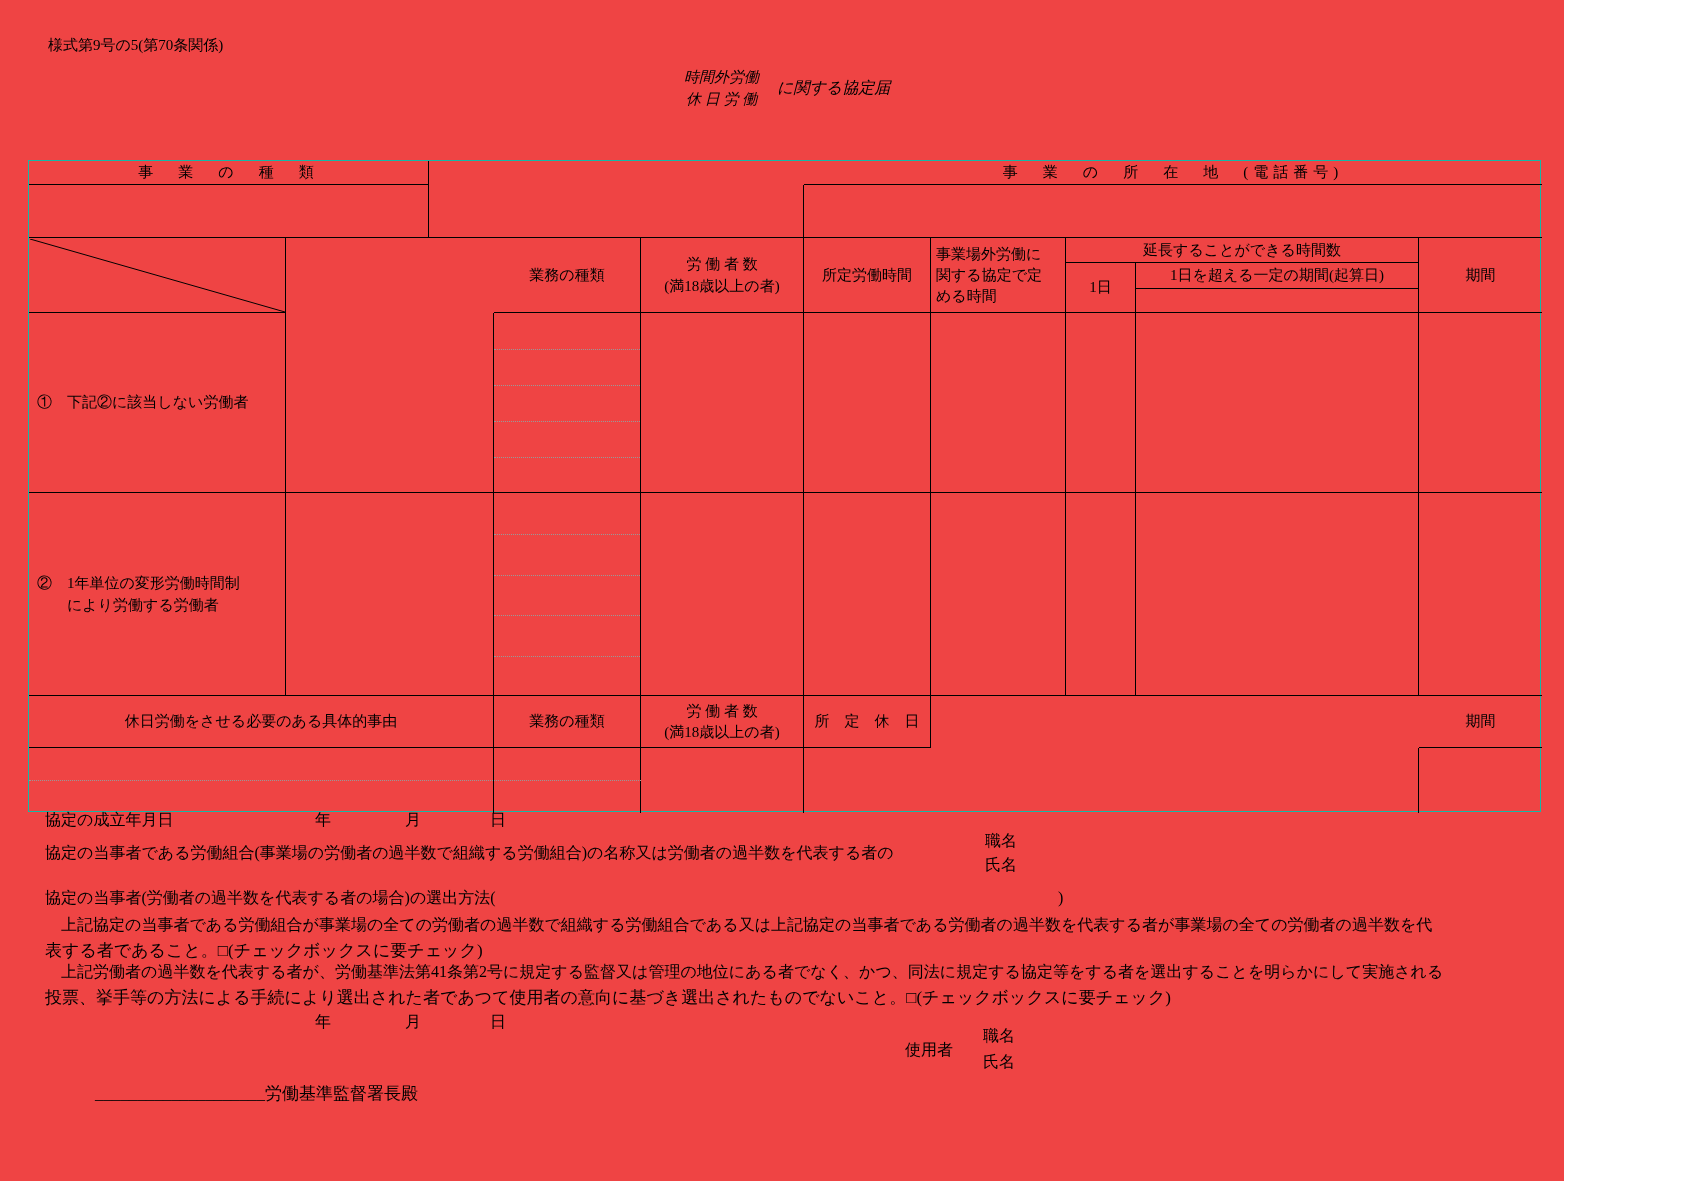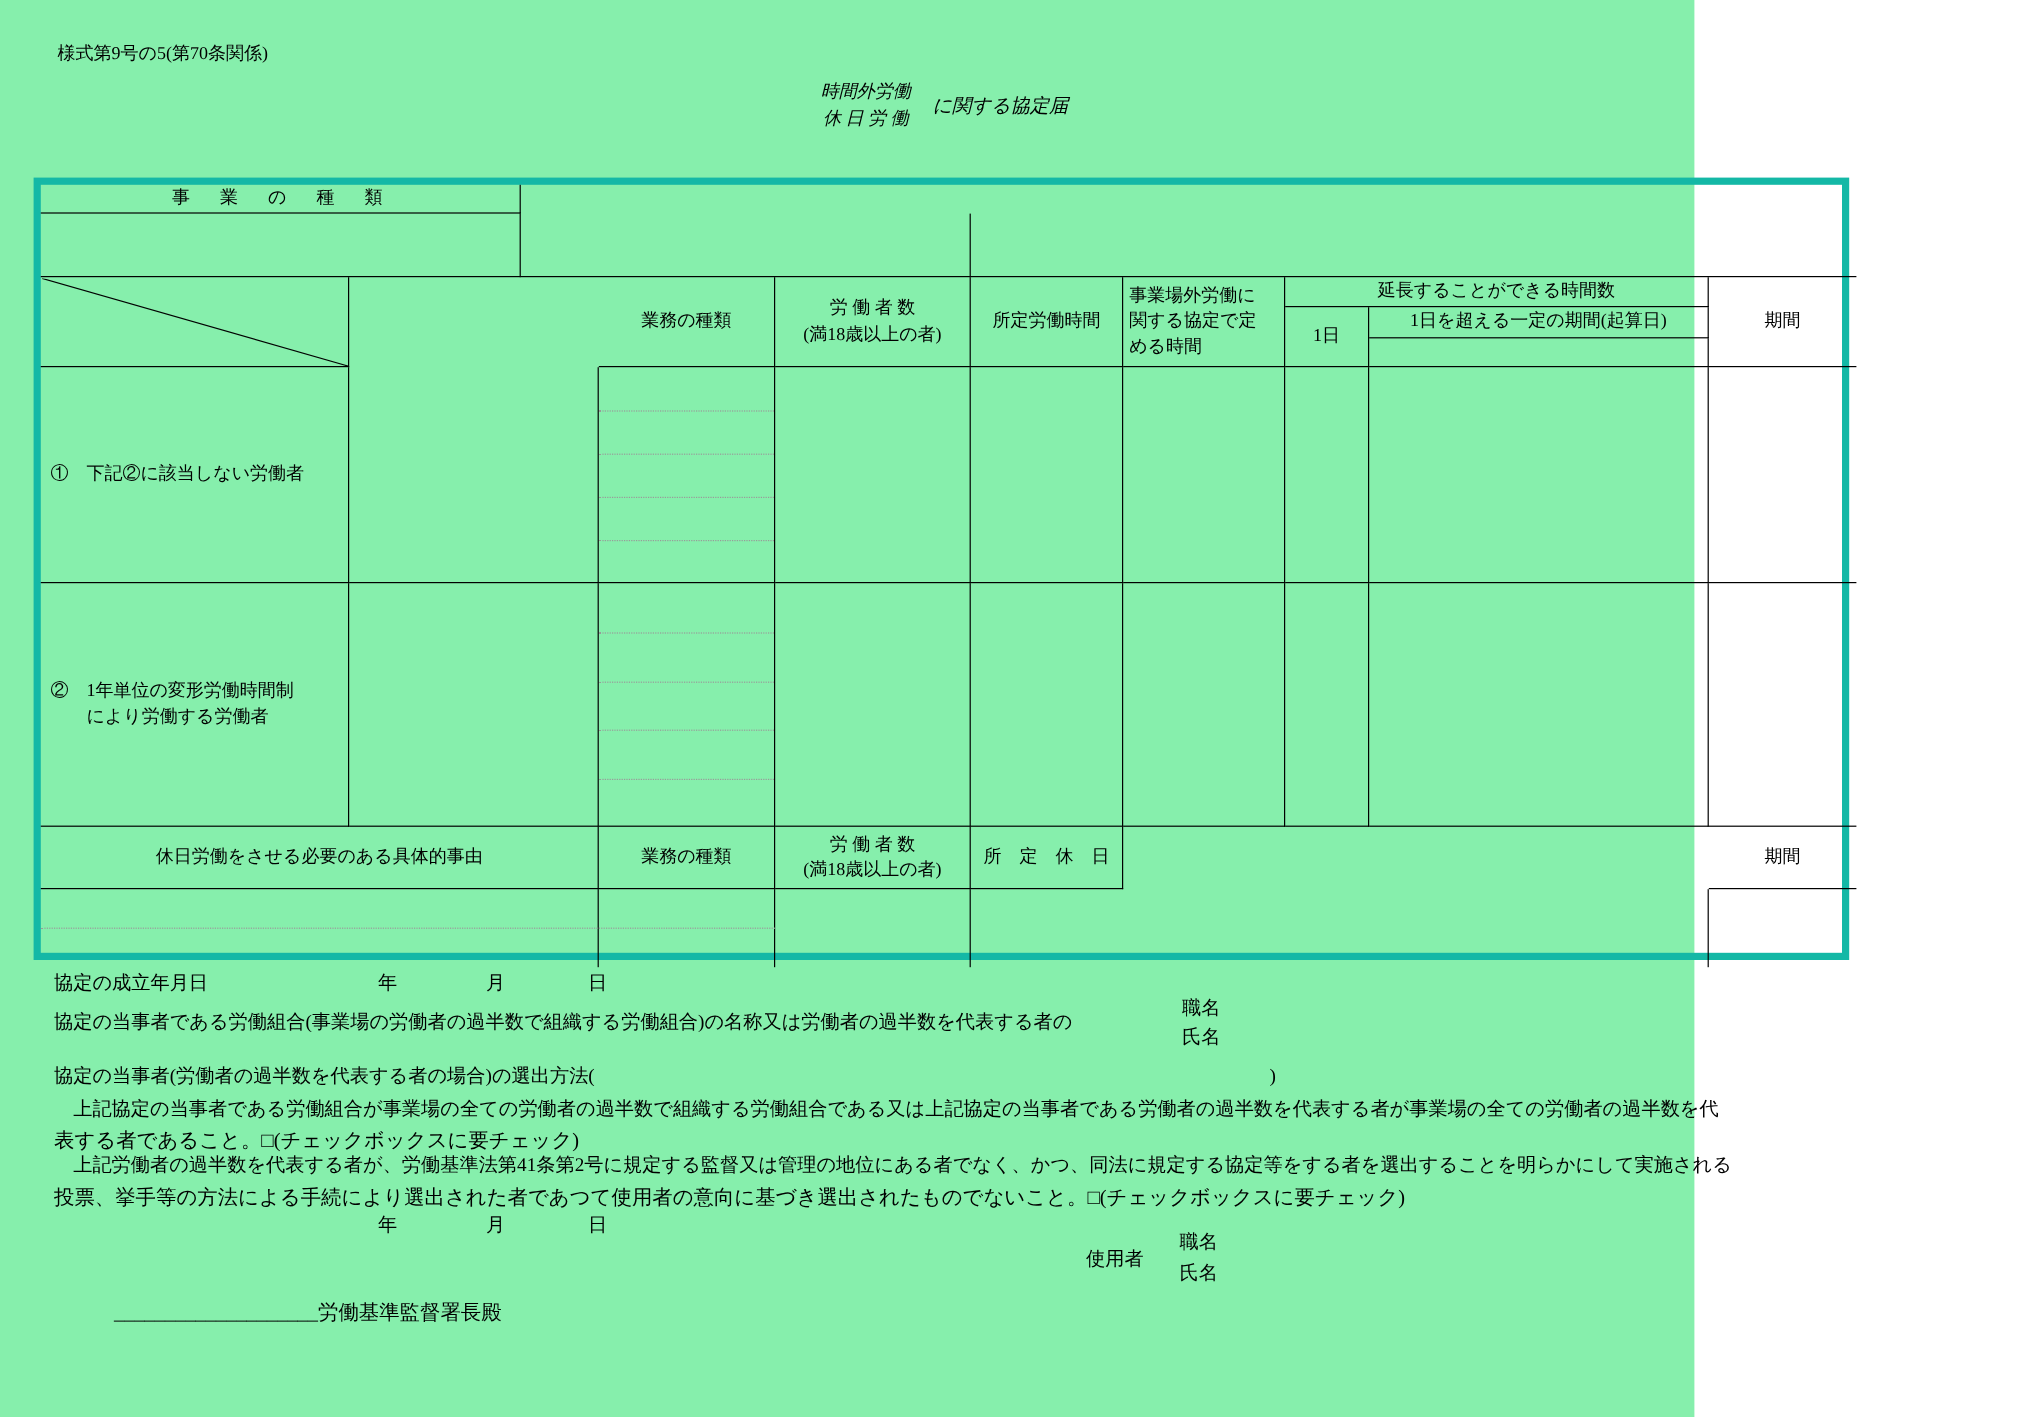--- a/index.html
+++ b/index.html
@@ -1,20 +1,20 @@
 <!DOCTYPE html>
 <html><head>
 <meta charset="utf-8">
 <style>
   html,body{margin:0;padding:0;background:#fff;}
-  .page{position:relative;width:1412px;height:1181px;background:#86efac;color:#000;
+  .page{position:relative;width:1564px;height:1181px;background:#ef4444;color:#000;
         font-family:"Liberation Serif","DejaVu Serif",serif;}
   .abs{position:absolute;}
-  .tbl{position:absolute;left:28px;top:148px;width:1513px;height:652px;
-       border:6px solid #14b8a6;box-sizing:border-box;}
+  .tbl{position:absolute;left:28px;top:160px;width:1513px;height:652px;
+       border:1px solid #14b8a6;box-sizing:border-box;}
   .cell{position:absolute;box-sizing:border-box;border-right:1px solid #000;border-bottom:1px solid #000;
         display:flex;flex-direction:column;align-items:center;justify-content:center;
         text-align:center;font-size:15px;line-height:1.5;overflow:hidden;}
   .cell.no-r{border-right:none;}
   .cell.no-b{border-bottom:none;}
   .cell.left{align-items:flex-start;text-align:left;padding-left:8px;}
   .cell.lpad{align-items:flex-start;text-align:left;padding-left:5px;}
   .h1{letter-spacing:5px;}
   .dot{position:absolute;left:0;width:100%;border-top:1px dotted #999999;height:0;}
   .ft{position:absolute;font-size:16px;white-space:nowrap;line-height:1.3;}
@@ -37,20 +37,21 @@
     <div class="tstack">
       <div>時間外労働</div>
       <div>休 日 労 働</div>
     </div>
     <div class="tsuffix">に関する協定届</div>
   </div>
 
   <div class="tbl">
 
     <div class="cell h1" style="left:0;top:0;width:400px;height:24px">事　業　の　種　類</div>
+    <div class="cell h1 no-r" style="left:775px;top:0;width:738px;height:24px">事　業　の　所　在　地　(電話番号)</div>
 
     <div class="cell" style="left:0;top:24px;width:400px;height:53px"></div>
     <div class="cell" style="left:400px;top:24px;width:375px;height:53px"></div>
     <div class="cell no-r" style="left:775px;top:24px;width:738px;height:53px"></div>
 
     <div class="cell" style="left:0;top:77px;width:257px;height:75px">
       <svg width="255" height="73" viewBox="0 0 255 73">
         <line x1="0" y1="0" x2="255" y2="73" stroke="#000000" stroke-width="1"></line>
       </svg>
     </div>

